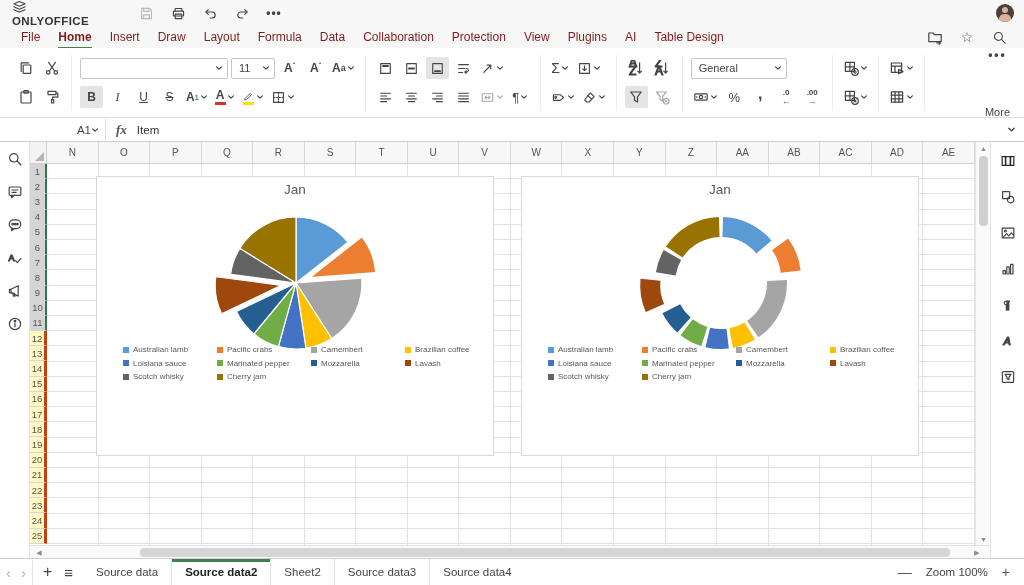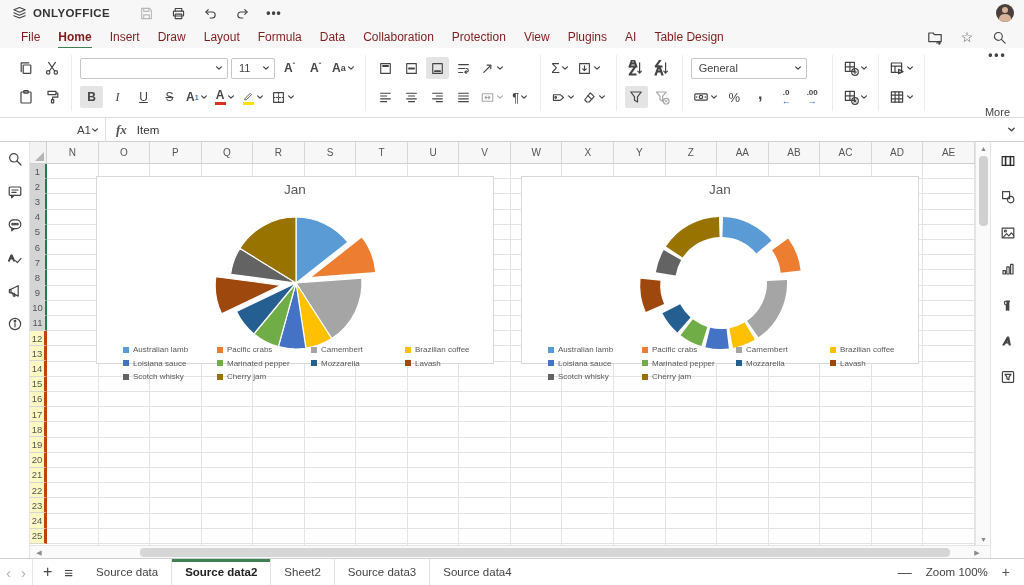--- a/index.html
+++ b/index.html
@@ -2,21 +2,21 @@
 <html><head>
 <meta charset="utf-8">
 <style>
   *{margin:0;padding:0;box-sizing:border-box;}
   html,body{width:1024px;height:585px;overflow:hidden;}
   body{font-family:"Liberation Sans",sans-serif;color:#444;background:#fff;position:relative;font-size:12px;}
   svg.icn{stroke:#444;fill:none;stroke-width:1.2;stroke-linecap:round;stroke-linejoin:round;display:block;}
 
   
   .titlebar{position:absolute;left:0;top:0;width:1024px;height:26px;background:#f7f7f7;display:flex;align-items:center;}
-  .logo{display:flex;align-items:center;gap:6px;padding-left:12px;width:130px;}
+  .logo{display:flex;align-items:flex-start;padding-left:12px;width:130px;flex-direction:column;}
   .logo b{font-size:11.5px;letter-spacing:.4px;color:#333;}
   .qbtn{width:26px;height:20px;display:flex;align-items:center;justify-content:center;border-radius:2px;margin:0 3px;}
   .qbtn.disabled{opacity:.35;}
   .doc-title{position:absolute;left:0;right:6px;text-align:center;font-size:12px;color:#701a75;pointer-events:none;margin-top:36px;}
   .avatar{position:absolute;right:10px;top:4px;width:18px;height:18px;border-radius:50%;background:#4a3f3a;overflow:hidden;}
   .avatar i{position:absolute;left:6px;top:3px;width:6px;height:6px;border-radius:50%;background:#d8b39a;}
   .avatar u{position:absolute;left:3px;top:10px;width:12px;height:9px;border-radius:50% 50% 0 0;background:#d8b39a;}
 
   
   .menubar{position:absolute;left:0;top:26px;width:1024px;height:22px;background:#f7f7f7;display:flex;align-items:center;padding:0 12px;}
@@ -72,21 +72,21 @@
   .colheads{position:absolute;left:17px;top:0;right:0;height:22px;display:flex;}
   .colhead{width:51.55px;height:22px;background:#f7f7f7;border-right:1px solid #d6d6d6;border-bottom:1px solid #cfcfcf;font-size:10px;color:#555;display:flex;align-items:center;justify-content:center;flex:none;}
   .rowheads{position:absolute;left:0;top:22px;width:17px;}
   .rowhead{width:17px;height:15.2px;background:#fef9c3;border-bottom:1px solid #d6d6d6;border-right:3px solid #c2410c;font-size:9.5px;color:#555;display:flex;align-items:center;justify-content:center;}
   .rowhead.hl{background:#d4d4d4;border-right:2px solid #2c7a4c;}
   .cells{position:absolute;left:17px;top:22px;right:0;bottom:0;background-image:
     repeating-linear-gradient(to right,transparent 0 50.55px,#e3e3e3 50.55px 51.55px),
     repeating-linear-gradient(to bottom,transparent 0 14.2px,#e3e3e3 14.2px 15.2px);}
 
   
-  .chart{position:absolute;width:398px;height:188px;background:#fff;border:1px solid #d9d9d9;top:34px;}
+  .chart{position:absolute;width:398px;height:280px;background:#fff;border:1px solid #d9d9d9;top:34px;}
   .chart.c1{left:66px;} .chart.c2{left:491px;}
   .chart .ctitle{text-align:center;font-size:13.5px;color:#595959;margin-top:5px;}
   .chart .canvas{position:absolute;left:0;top:22px;width:398px;height:152px;}
   .chart .legend{position:absolute;left:26px;top:168px;display:grid;grid-template-columns:94px 94px 94px 100px;row-gap:4.5px;font-size:8px;color:#595959;}
   .legend .li{display:flex;align-items:center;gap:4px;white-space:nowrap;}
   .legend .mark{width:6px;height:6px;flex:none;display:inline-block;}
 
   
   .vscroll{position:absolute;left:975px;top:142px;width:15px;height:403px;background:#fafafa;border-left:1px solid #e4e4e4;}
   .vscroll .arr{position:absolute;left:0;width:15px;height:12px;font-size:7px;color:#8a8a8a;display:flex;align-items:center;justify-content:center;}
@@ -602,21 +602,21 @@
       <div class="rb disabled">
           <svg class="icn" width="16" height="16">
             <use href="#sy-funnelx"></use>
           </svg>
         </div>
     </div>
   </div>
 
   <div class="rgroup">
     <div class="rrow">
-      <div class="combo" style="width:116px;">
+      <div class="combo" style="width:96px;">
           <span>General</span>
           <svg class="icn" width="8" height="8">
             <use href="#sy-chev"></use>
           </svg>
         </div>
     </div>
     <div class="rrow">
       <div class="rb">
           <svg class="icn" width="16" height="16">
             <use href="#sy-currency"></use>

